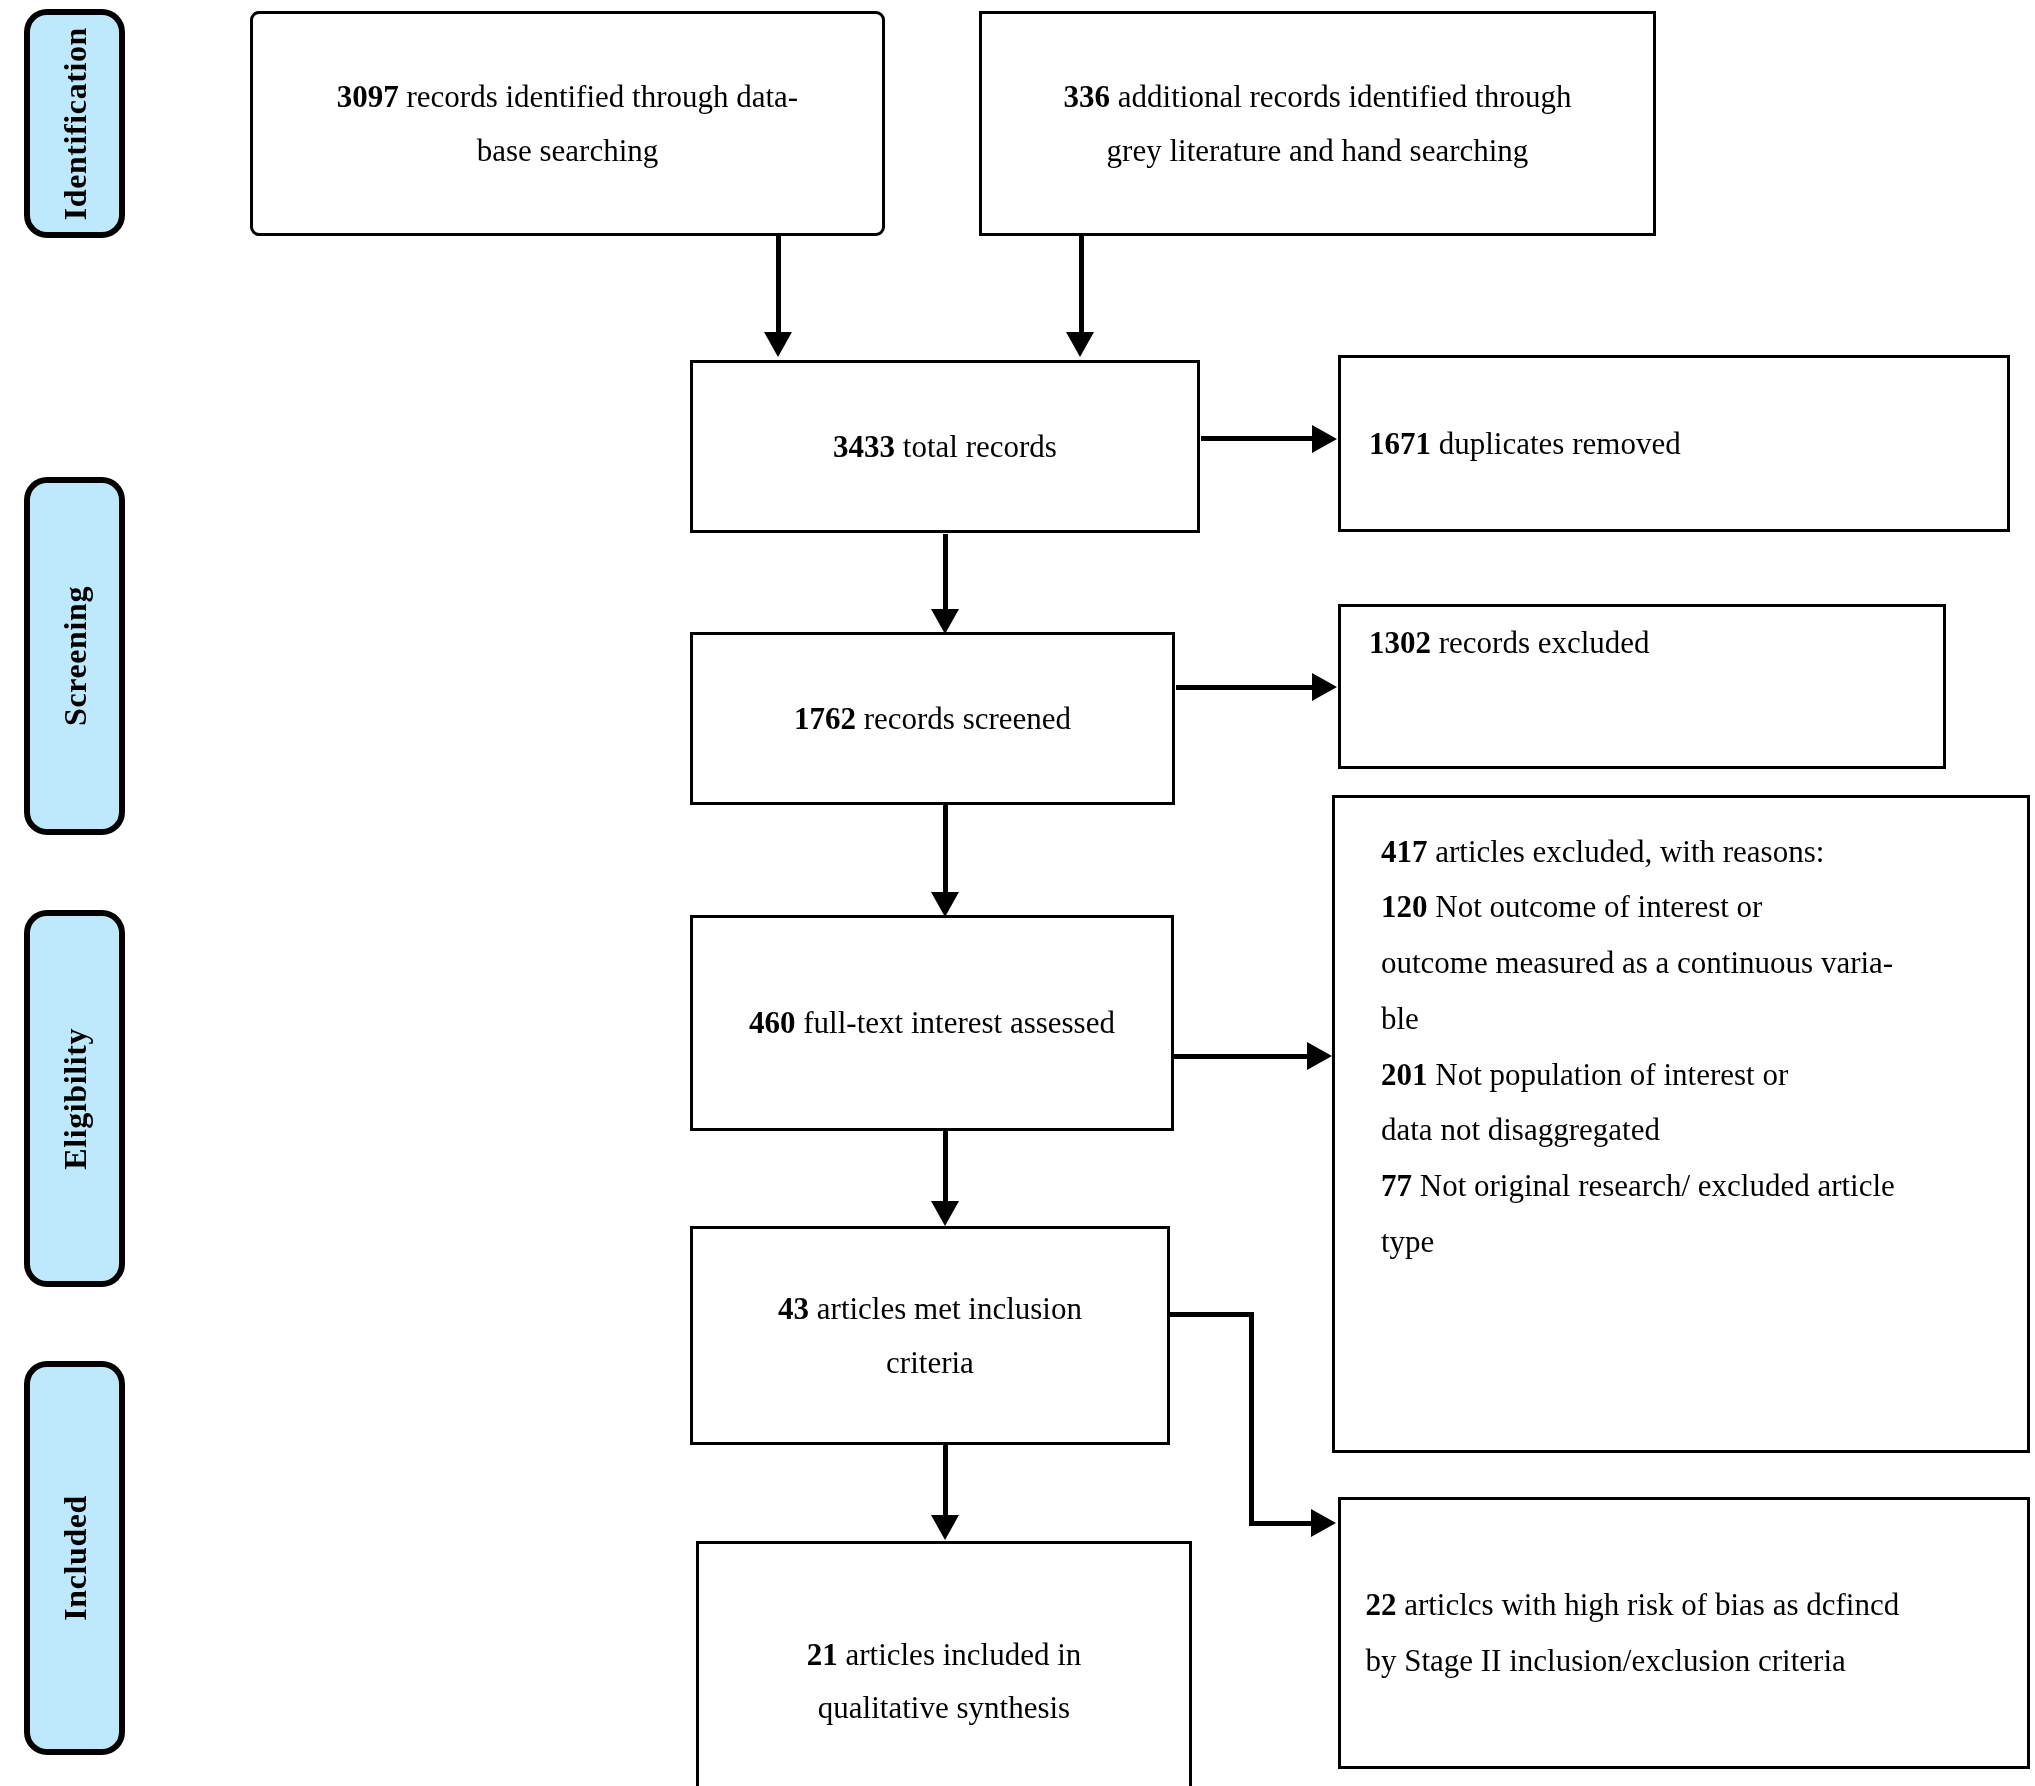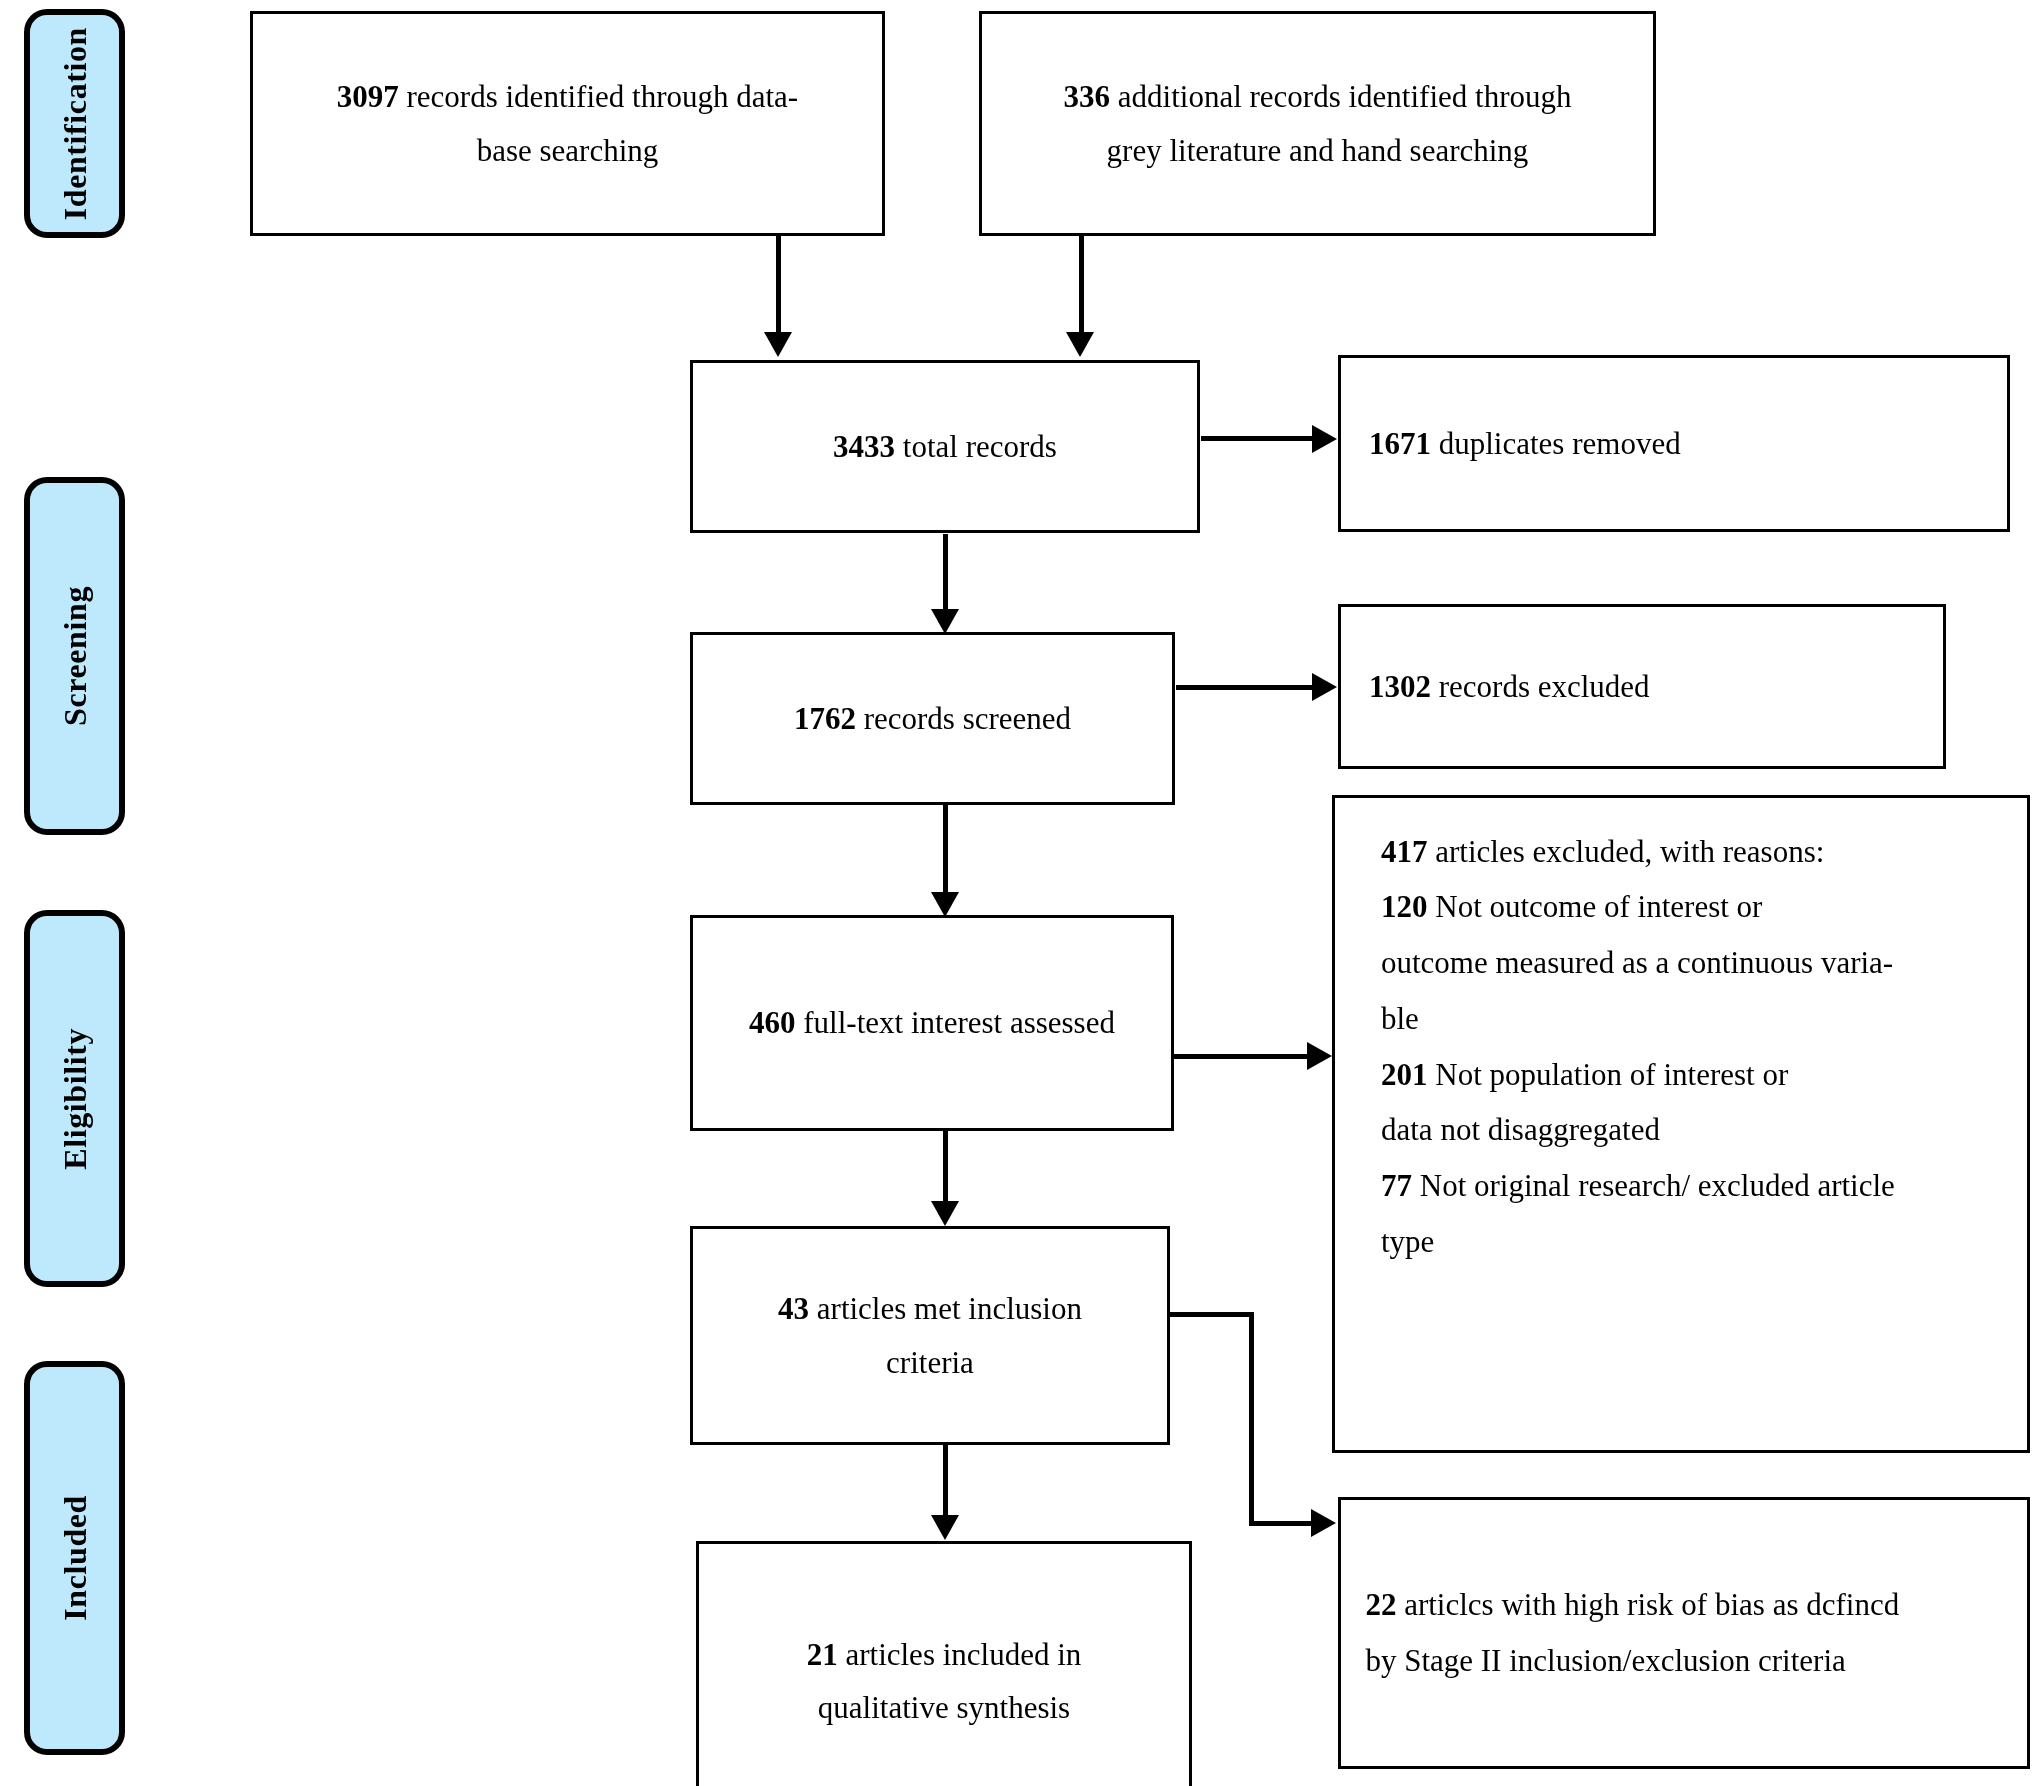--- a/index.html
+++ b/index.html
@@ -104,21 +104,21 @@
   </div>
 
   <div class="stage-pill" style="left:24px; top:910px; width:101px; height:377px;">
     <span class="stage-label">Eligibility</span>
   </div>
 
   <div class="stage-pill" style="left:24px; top:1361px; width:101px; height:394px;">
     <span class="stage-label">Included</span>
   </div>
 
-  <div class="flow-box" style="left:250px; top:11px; width:635px; height:225px;">
+  <div class="flow-box" style="left:250px; top:11px; width:635px; height:225px;border-radius:9px;">
     <div class="box-text">
       <b>3097</b><span> records identified through data-</span>
     </div>
     <div class="box-text">base searching</div>
   </div>
 
   <div class="flow-box" style="left:979px; top:11px; width:677px; height:225px;">
     <div class="box-text">
       <b>336</b><span> additional records identified through</span>
     </div>
@@ -148,21 +148,21 @@
 
   <div class="conn" style="left:943px; top:534px; width:5px; height:78px;"></div>
   <div class="arrow-down" style="left:931px; top:609px;"></div>
 
   <div class="flow-box" style="left:690px; top:632px; width:485px; height:173px;">
     <div class="box-text">
       <b>1762</b><span> records screened</span>
     </div>
   </div>
 
-  <div class="flow-box left-align" style="left:1338px; top:604px; width:608px; height:165px; justify-content:center; padding:7.8px 15.5px 7.8px 28px;">
+  <div class="flow-box left-align" style="left:1338px; top:604px; width:608px; height:165px; justify-content:flex-start; padding:7.8px 15.5px 7.8px 28px;">
     <div class="reason-line">
       <b>1302</b><span> records excluded</span>
     </div>
   </div>
 
   <div class="conn" style="left:1176px; top:685px; width:139px; height:5px;"></div>
   <div class="arrow-right" style="left:1312px; top:673px;"></div>
 
   <div class="conn" style="left:943px; top:805px; width:5px; height:89px;"></div>
   <div class="arrow-down" style="left:931px; top:892px;"></div>

